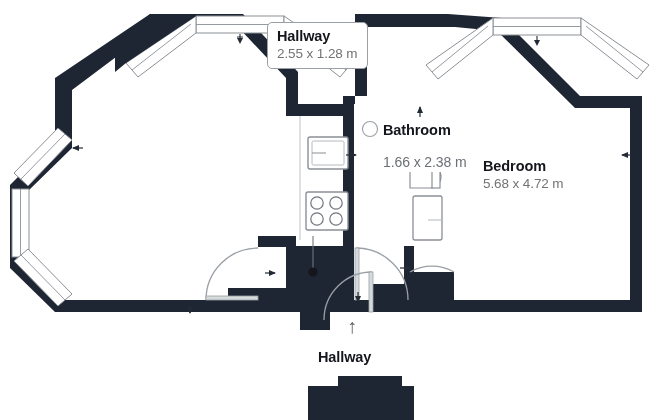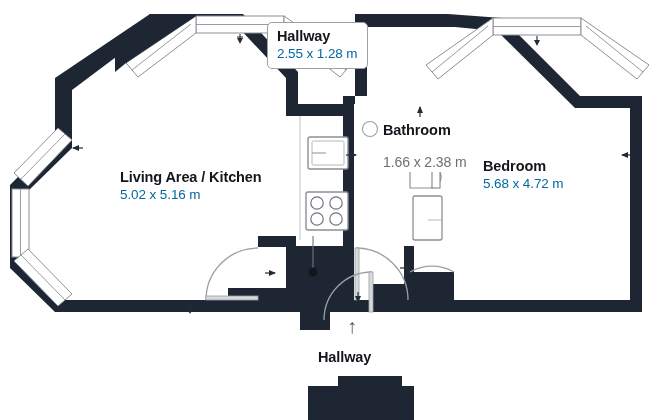--- a/index.html
+++ b/index.html
@@ -36,21 +36,21 @@
   .room-name {
     font-size: 14.5px;
     font-weight: bold;
     color: #14161c;
     letter-spacing: -0.1px;
     line-height: 1.25;
   }
   .room-dims {
     font-size: 13.5px;
     font-weight: normal;
-    color: #0369a1;
+    color: #737373;
     line-height: 1.3;
     letter-spacing: -0.1px;
   }
   .boxed {
     border: 1px solid #9aa0a6;
     border-radius: 5px;
     background: #ffffff;
     padding: 4px 9px 5px 9px;
   }
   .plain-box {
@@ -297,24 +297,20 @@
       <path fill="#1e2633" d="M 308,386 L 338,386 L 338,376 L 402,376 L 402,386 L 414,386 L 414,420 L 308,420 Z"></path>
     </g>
 
   </svg>
 
   <div class="room-label boxed" id="label-hallway-top">
     <div class="room-name">Hallway</div>
     <div class="room-dims">2.55 x 1.28 m</div>
   </div>
 
-  <div class="room-label" id="label-living">
-    <div class="room-name">Living Area / Kitchen</div>
-    <div class="room-dims">5.02 x 5.16 m</div>
-  </div>
 
   <div class="room-label" id="label-bathroom">
     <div class="room-name plain-box">Bathroom</div>
     <div class="room-dims plain-box">1.66 x 2.38 m</div>
   </div>
 
   <div class="room-label" id="label-bedroom">
     <div class="room-name">Bedroom</div>
     <div class="room-dims">5.68 x 4.72 m</div>
   </div>

